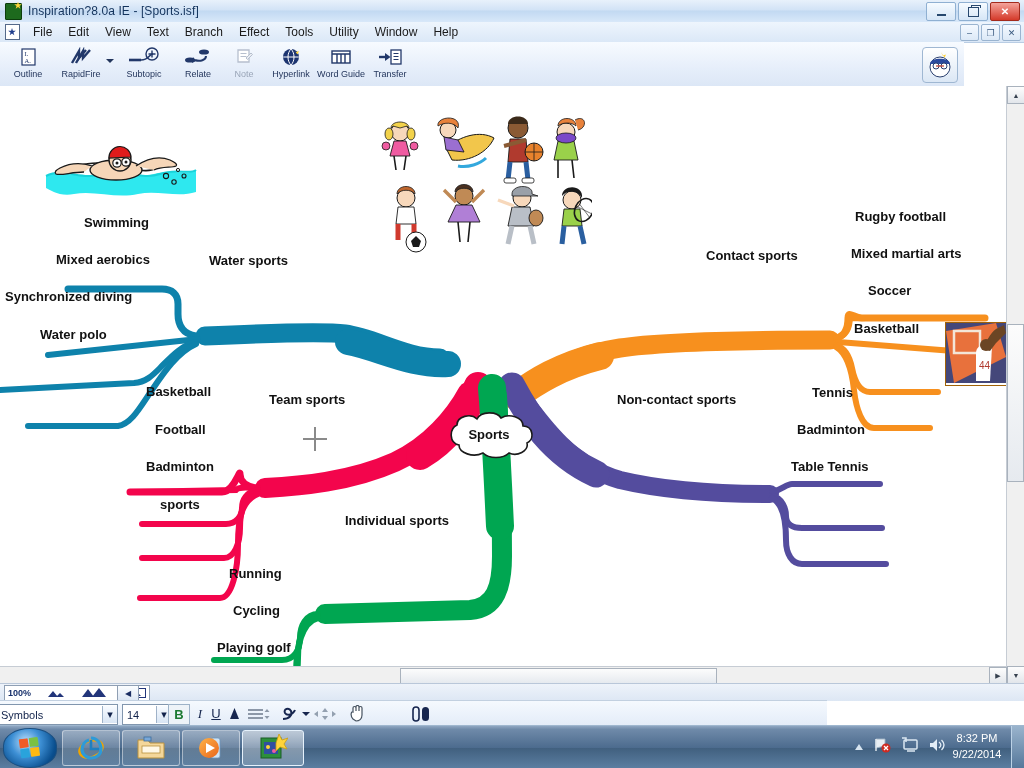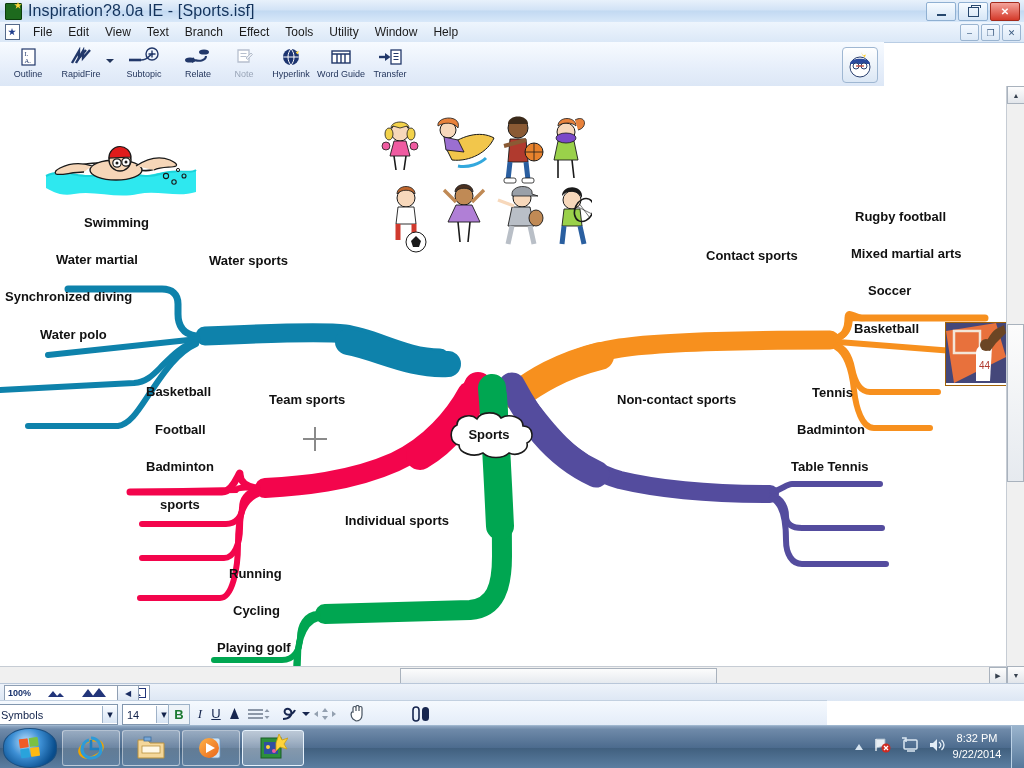--- a/index.html
+++ b/index.html
@@ -19,21 +19,21 @@
     display:flex;align-items:center;
   }
   .title-icon{
     width:15px;height:15px;margin-left:5px;margin-right:6px;
     background:#1d6a1d;border:1px solid #0c3d0c;border-radius:1px;position:relative;
   }
   .title-icon:after{
     content:"";position:absolute;right:-1px;top:-2px;width:8px;height:8px;
     background:#ffd43b;clip-path:polygon(50% 0%,61% 35%,98% 35%,68% 57%,79% 91%,50% 70%,21% 91%,32% 57%,2% 35%,39% 35%);
   }
-  .title-text{font-size:16px;color:#13335c;letter-spacing:.1px;}
+  .title-text{font-size:12px;color:#13335c;letter-spacing:.1px;}
   .winbtns{position:absolute;right:4px;top:2px;display:flex;gap:2px;}
   .winbtn{
     width:28px;height:17px;border:1px solid #8fb0d2;border-radius:2px;
     background:linear-gradient(to bottom,#f6fbff,#d6e6f7);
     display:flex;align-items:center;justify-content:center;
     font-size:10px;color:#27486e;
   }
   .winbtn.close{background:linear-gradient(to bottom,#f4a39a,#d43a2a);border-color:#a32a1c;color:#fff;font-weight:bold;}
   .winbtn .min-glyph{display:block;width:9px;height:2px;background:#27486e;margin-top:6px;}
   .winbtn .max-glyph{display:block;width:9px;height:8px;border:1px solid #27486e;position:relative;}
@@ -57,21 +57,21 @@
   .menu-item{font-size:12px;color:#1b1b1b;padding:2px 8px;cursor:default;}
   .mdibtns{position:absolute;right:3px;top:2px;display:flex;gap:2px;}
   .mdibtn{
     width:17px;height:15px;border:1px solid #9ab4d0;border-radius:2px;
     background:linear-gradient(to bottom,#f4f9ff,#dce9f7);
     font-size:9px;color:#3a5madd;color:#3a5a80;display:flex;align-items:center;justify-content:center;
   }
 
   
   .toolbar{
-    position:absolute;left:0;top:42px;width:884px;height:44px;
+    position:absolute;left:0;top:42px;width:964px;height:44px;
     background:linear-gradient(to bottom,#f7fbff 0%,#e6eefa 60%,#dce7f6 100%);
     border-bottom:1px solid #a9c0db;
   }
   .tool{
     position:absolute;top:3px;width:52px;height:40px;
     display:flex;flex-direction:column;align-items:center;justify-content:flex-start;
     cursor:default;
   }
   .tool .glyph{height:24px;display:flex;align-items:center;justify-content:center;}
   .tool .lbl{font-size:9px;color:#24365c;line-height:10px;white-space:nowrap;}
@@ -407,21 +407,21 @@
     </svg>
 
     <div class="center-node">
       <div class="center-text">Sports</div>
     </div>
 
     <div class="crosshair"></div>
 
     <div class="node-label" style="left:209px;top:167px;">Water sports</div>
     <div class="node-label" style="left:84px;top:129px;">Swimming</div>
-    <div class="node-label" style="left:56px;top:166px;">Water martial</div>
+    <div class="node-label" style="left:56px;top:166px;">Mixed aerobics</div>
     <div class="node-label" style="left:5px;top:203px;">Synchronized diving</div>
     <div class="node-label" style="left:40px;top:241px;">Water polo</div>
 
     <div class="node-label" style="left:706px;top:162px;">Contact sports</div>
     <div class="node-label" style="left:855px;top:123px;">Rugby football</div>
     <div class="node-label" style="left:851px;top:160px;">Mixed martial arts</div>
     <div class="node-label" style="left:868px;top:197px;">Soccer</div>
     <div class="node-label" style="left:854px;top:235px;">Basketball</div>
 
     <div class="node-label" style="left:269px;top:306px;">Team sports</div>

